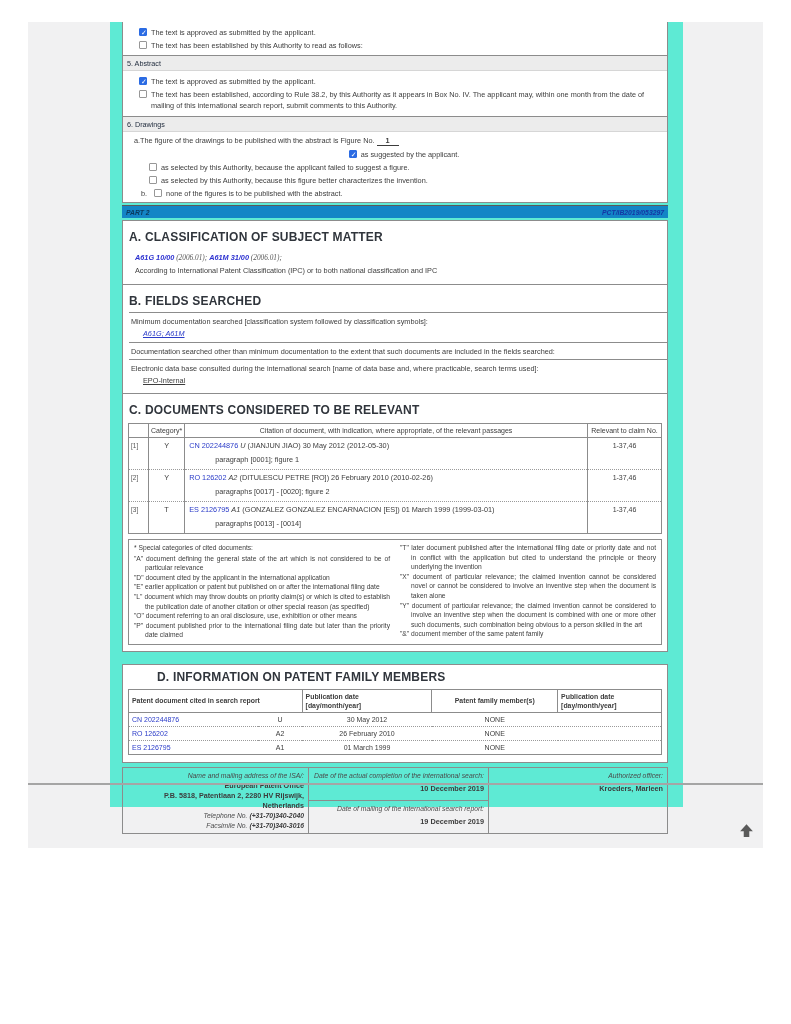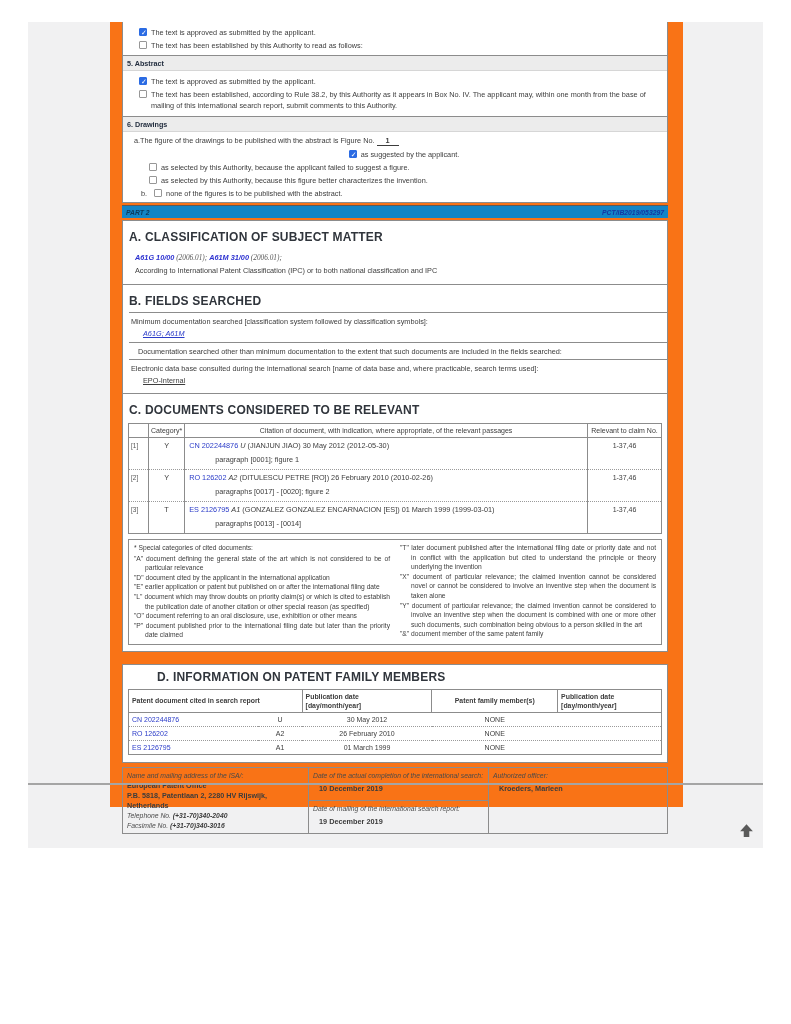--- a/index.html
+++ b/index.html
@@ -1,27 +1,27 @@
 <!DOCTYPE html>
 <html><head>
 <meta charset="utf-8">
 <style>
   * { box-sizing: border-box; margin: 0; padding: 0; }
   html,body { width: 791px; height: 1024px; background: #ffffff; overflow: hidden; }
   body { font-family: "Liberation Sans", sans-serif; color: #3c3c3c; position: relative; }
 
   .viewer-bg { position:absolute; left:28px; top:22px; width:735px; height:826px; background:#f1f1f2; }
-  .page { position:absolute; left:110px; top:22px; width:573px; height:785px; background:#f97316; }
+  .page { position:absolute; left:110px; top:22px; width:573px; height:785px; background:#5eead4; }
   .pane-divider { position:absolute; left:28px; top:783px; width:735px; height:2px; background:#a5a5a5; z-index:6; }
   .scroll-top { position:absolute; left:733px; top:818px; width:26px; height:24px; border:none; background:transparent; cursor:pointer; z-index:7; }
 
   .form { width:546px; margin-left:12px; font-size:7.3px; line-height:11px; }
   .box { border:1px solid #8c8c8c; background:#fff; }
   .box1 { border-top:none; padding-bottom:3px; }
-  .sec-band { background:#ececec; border-top:1px solid #8c8c8c; border-bottom:1px solid #d6d6d6; padding:2px 4px 1px 4px; font-weight:bold; color:#232e3f; font-size:7.2px; }
+  .sec-band { background:#ececec; border-top:1px solid #8c8c8c; border-bottom:1px solid #d6d6d6; padding:2px 4px 1px 4px; font-weight:normal; color:#232e3f; font-size:7.2px; }
   .cb-line { display:flex; align-items:flex-start; gap:4px; padding:2px 8px 0 16px; }
   .cb-line.deep { padding-left:26px; }
   .cb { width:8px; height:8px; border:1px solid #979797; border-radius:1px; background:#fff; flex:none; margin-top:1px; position:relative; }
   .cb.checked { background:#2b6be3; border-color:#2b6be3; }
   .cb.checked::after { content:"✓"; position:absolute; left:1px; top:-2px; color:#fff; font-size:7px; line-height:11px; }
   .plain-line { padding:3px 8px 0 11px; }
   .fig-no { font-weight:bold; border-bottom:1px solid #3c3c3c; padding:0 9px; }
   .b-prefix { margin-right:3px; }
 
   .part2bar { height:13px; background:#1385c6; display:flex; justify-content:space-between; align-items:center; padding:0 4px; font-size:6.8px; font-style:italic; font-weight:bold; margin:2px 0; border-top:1px solid #5a5a5a; }
@@ -64,21 +64,21 @@
   .f-doc { width:130px; color:#2a3bc8; }
   .f-kind { width:44px; text-align:center; }
   .f-date { width:130px; text-align:center; }
   .f-mem { width:126px; text-align:center; }
   .f-mdate { width:104px; }
   .fam-head-mem { text-align:center; }
 
   .box4 { margin-top:4px; }
   .foot-table { width:100%; }
   .foot-table td { border:1px solid #8c8c8c; vertical-align:top; padding:2px 4px; }
-  .foot-table { border:none; }
+  .foot-table { border:none;text-align:right; }
   .lbl-it { font-style:italic; font-size:6.8px; color:#4a4a4a; }
   .bold-ln { font-weight:bold; font-size:7.2px; line-height:10px; }
   .tel-ln { font-style:italic; font-size:6.8px; color:#4a4a4a; line-height:10px; }
   .tel-val { font-weight:bold; font-style:italic; color:#3c3c3c; }
   .date-val { font-weight:bold; padding:2px 0 2px 6px; }
   .officer-name { font-weight:bold; padding:2px 0 0 6px; }
   .foot-left { width:186px; }
   .foot-mid { width:180px; }
 
   .arrow-icon { display:block; margin:0 auto; }
@@ -103,21 +103,21 @@
 
       <div class="sec-band" style="margin-top:4px;">
         <span>5. Abstract</span>
       </div>
       <div class="cb-line" style="padding-top:5px;">
         <span class="cb checked"></span>
         <span>The text is approved as submitted by the applicant.</span>
       </div>
       <div class="cb-line">
         <span class="cb"></span>
-        <span>The text has been established, according to Rule 38.2, by this Authority as it appears in Box No. IV. The applicant may, within one month from the base of mailing of this international search report, submit comments to this Authority.</span>
+        <span>The text has been established, according to Rule 38.2, by this Authority as it appears in Box No. IV. The applicant may, within one month from the date of mailing of this international search report, submit comments to this Authority.</span>
       </div>
 
       <div class="sec-band" style="margin-top:5px;">
         <span>6. Drawings</span>
       </div>
       <div class="plain-line">
         <span>a.The figure of the drawings to be published with the abstract is Figure No.</span>
         <span class="fig-no">1</span>
       </div>
       <div class="cb-line deep" style="padding-top:3px;justify-content:center;">
@@ -151,21 +151,21 @@
         <span class="ipc-code">A61M 31/00</span><span class="ipc-suffix"> (2006.01);</span>
       </div>
       <div class="note-line">According to International Patent Classification (IPC) or to both national classification and IPC</div>
       <div class="hline"></div>
 
       <div class="sec-head">B. FIELDS SEARCHED</div>
       <div class="hline" style="margin:2px 0 0 6px;"></div>
       <div class="sub-label">Minimum documentation searched [classification system followed by classification symbols]:</div>
       <div class="sub-value">A61G; A61M</div>
       <div class="hline" style="margin:0 0 0 6px;"></div>
-      <div class="sub-label" style="padding-bottom:2px;margin-left:7px;">Documentation searched other than minimum documentation to the extent that such documents are included in the fields searched:</div>
+      <div class="sub-label" style="padding-bottom:2px;">Documentation searched other than minimum documentation to the extent that such documents are included in the fields searched:</div>
       <div class="hline" style="margin:0 0 0 6px;"></div>
       <div class="sub-label">Electronic data base consulted during the international search [name of data base and, where practicable, search terms used]:</div>
       <div class="sub-value plainval">EPO-Internal</div>
       <div class="hline"></div>
 
       <div class="sec-head">C. DOCUMENTS CONSIDERED TO BE RELEVANT</div>
 
       <table class="cit-table">
         <tbody>
             <tr class="head">

